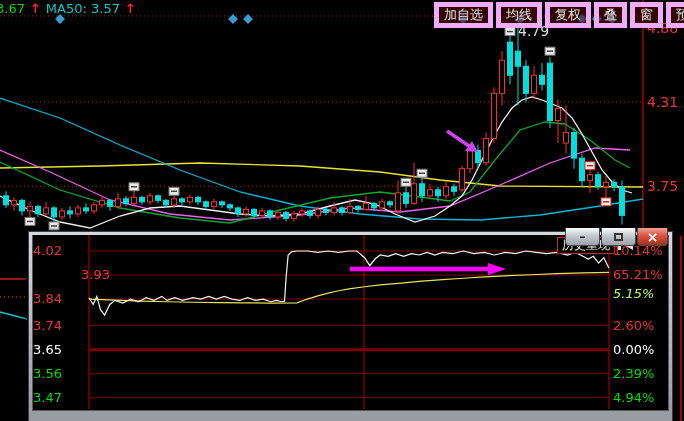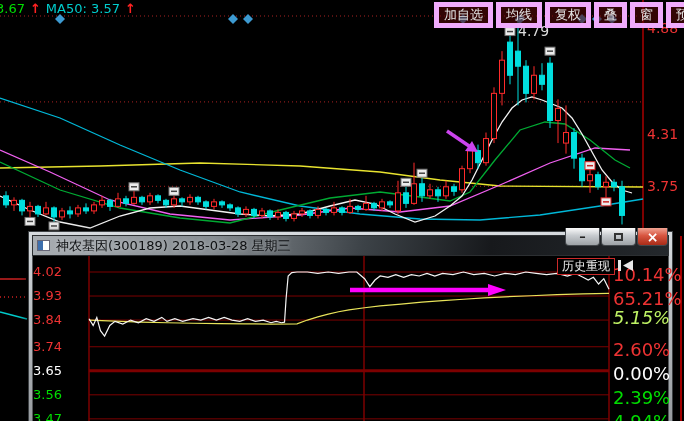--- a/index.html
+++ b/index.html
@@ -36,21 +36,21 @@
         border-radius:0 0 4px 4px;margin-left:1px;cursor:default;
         background:linear-gradient(#fbfbfb,#c6cace 45%,#9da2a6);}
   .wbtn.min{width:35px;color:#222;font-weight:bold;font-size:13px;}
   .wbtn.max{width:35px;}
   .wbtn.max .box{width:9px;height:8px;border:2px solid #333;box-sizing:border-box;background:transparent;}
   .wbtn.close{width:31px;background:linear-gradient(#f0a392,#d85540 45%,#a92c18);color:#fff;
         font-weight:bold;font-size:14px;}
   #client{position:relative;margin-top:0;height:175px;background:#000;border:1px solid #55585b;
         border-top:none;box-sizing:content-box;overflow:visible;}
   .p-label{position:absolute;width:52px;font-size:13px;z-index:4;}
-  .pct-label{position:absolute;left:580px;font-size:18px;z-index:4;text-align:right;}
+  .pct-label{position:absolute;left:580px;font-size:13px;z-index:4;text-align:right;}
   #intraday-header{position:absolute;left:58px;top:1px;font-size:12px;z-index:5;white-space:nowrap;}
   #intraday-header .w{color:#fff;} #intraday-header .y{color:#e8e35a;}
   #history-btn{position:absolute;left:524px;top:2px;height:15px;line-height:15px;border:1px solid #cc2a2a;
      color:#eee;font-size:12px;padding:0 4px;background:#000;z-index:6;cursor:default;}
   #history-icon{position:absolute;left:584px;top:3px;z-index:6;cursor:default;}
 </style>
 </head>
 <body>
 
 <div id="screen">
@@ -270,30 +270,26 @@
       <div class="tb-btn">均线</div>
       <div class="tb-btn">复权</div>
       <div class="tb-btn">叠</div>
       <div class="tb-btn">窗</div>
       <div class="tb-btn">预测</div>
       <div class="tb-btn icon">→</div>
     </div>
 
   <div id="main-axis-labels">
       <div class="y-label" style="top: 20px; text-align: center;">4.88</div>
-      <div class="y-label" style="top: 93.899px; margin-top: 32px;">4.31</div>
+      <div class="y-label" style="top: 93.899px;">4.31</div>
       <div class="y-label" style="top: 178.291px;">3.75</div>
     </div>
 
 
   <div id="popup">
-    <div id="titlebar">
-      <div id="title-icon"></div>
-      <div id="title-text">神农基因(300189) 2018-03-28 星期三</div>
-    </div>
     <div id="winbtns">
       <div class="wbtn min">
           <span>–</span>
         </div>
       <div class="wbtn max">
           <span class="box"></span>
         </div>
       <div class="wbtn close">
           <span>×</span>
         </div>
@@ -317,21 +313,21 @@
         </svg>
       <div id="history-btn">历史重现</div>
       <div id="history-icon">
         <svg width="18" height="13">
             <rect x="1" y="1" width="3" height="11" fill="#e8e8e8"></rect>
             <path d="M16 1 L6 6.5 L16 12 Z" fill="#e8e8e8"></path>
           </svg>
       </div>
       <div id="popup-price-labels">
           <div class="p-label" style="top: 8px; color: rgb(238, 51, 51);">4.02</div>
-          <div class="p-label" style="top: 32.03px; color: rgb(238, 51, 51);">3.93</div>
+          <div class="p-label" style="top: 32.03px; color: rgb(238, 51, 51); margin-left: 48px;">3.93</div>
           <div class="p-label" style="top: 56.06px; color: rgb(238, 51, 51);">3.84</div>
           <div class="p-label" style="top: 82.76px; color: rgb(238, 51, 51);">3.74</div>
           <div class="p-label" style="top: 106.79px; color: rgb(255, 255, 255);">3.65</div>
           <div class="p-label" style="top: 130.82px; color: rgb(0, 221, 0);">3.56</div>
           <div class="p-label" style="top: 154.85px; color: rgb(0, 221, 0);">3.47</div>
         </div>
       <div id="popup-pct-labels">
           <div class="pct-label" style="top: 8px; color: rgb(238, 51, 51);">10.14%</div>
           <div class="pct-label" style="top: 32.03px; color: rgb(238, 51, 51);">65.21%</div>
           <div class="pct-label" style="top: 51px; color: #bef264; font-style: italic;">5.15%</div>

